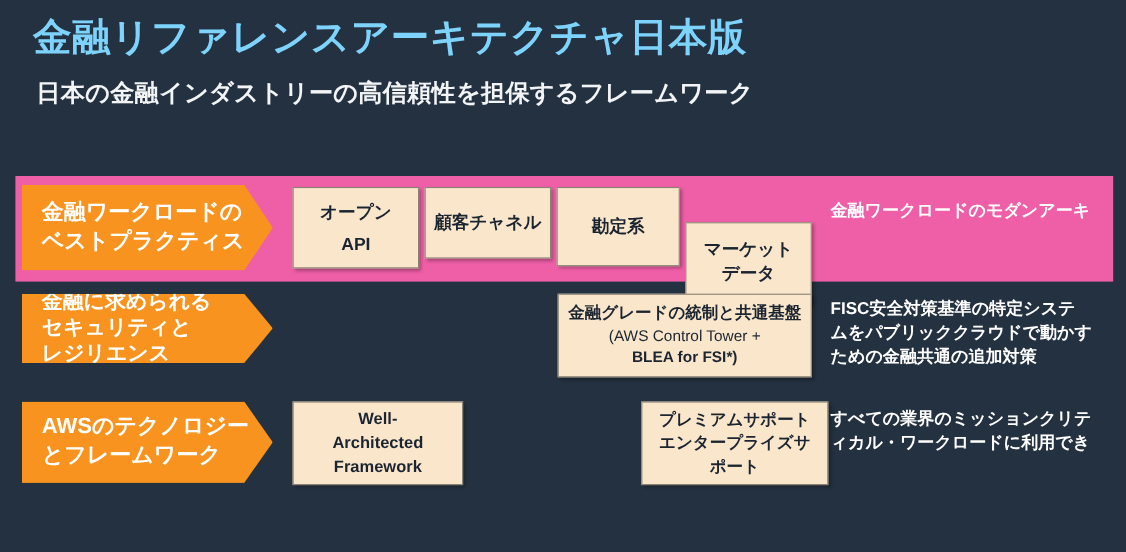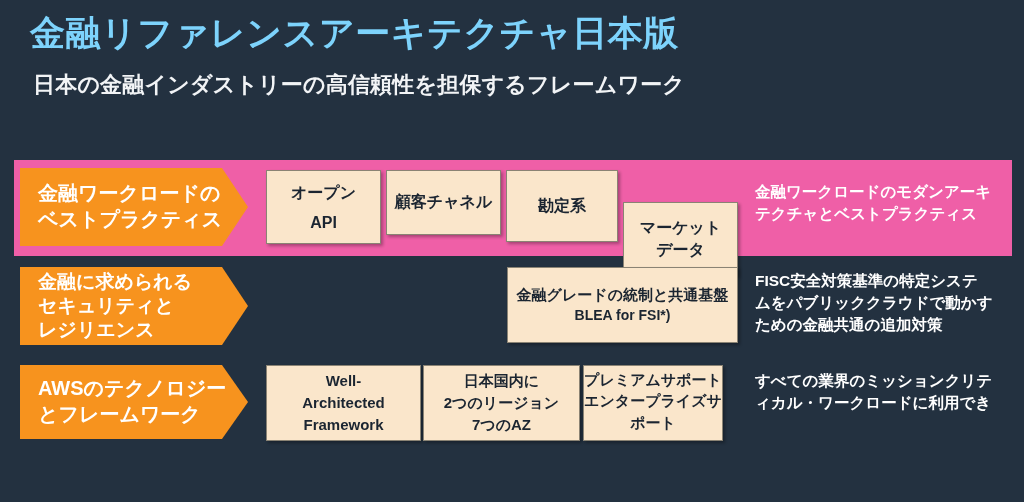--- a/index.html
+++ b/index.html
@@ -72,21 +72,21 @@
     display: flex;
     flex-direction: column;
     justify-content: center;
     box-sizing: border-box;
     padding-left: 18px;
     padding-right: 34px;
     -webkit-clip-path: polygon(0 0, calc(100% - 26px) 0, 100% 50%, calc(100% - 26px) 100%, 0 100%);
     clip-path: polygon(0 0, calc(100% - 26px) 0, 100% 50%, calc(100% - 26px) 100%, 0 100%);
   }
   .arrow-1 { left: 20px; top: 8px;  width: 228px; height: 78px; font-size: 20px; line-height: 1.28; }
-  .arrow-2 { left: 20px; top: 4px;  width: 228px; height: 78px; font-size: 19px; line-height: 1.26; }
+  .arrow-2 { left: 20px; top: 4px;  width: 228px; height: 63px; font-size: 19px; line-height: 1.26; }
   .arrow-3 { left: 20px; top: 5px;  width: 228px; height: 74px; font-size: 20px; line-height: 1.28; }
   .arrow .ln { display: block; white-space: nowrap; }
 
   
   .box {
     position: absolute;
     background: #fae6cb;
     border: 1px solid #8a8374;
     box-sizing: border-box;
     display: flex;
@@ -110,21 +110,21 @@
 
   
   .b2a { left: 266px; top: 4px; width: 234px; height: 76px; font-size: 15px; line-height: 1.45; }
   .b2b { left: 507px; top: 4px; width: 231px; height: 76px; font-size: 15px; line-height: 1.38; }
   .b2b .sub { font-weight: normal; font-size: 14px; }
   .b2b .sub2 { font-weight: bold; font-size: 14px; }
 
   
   .b3a { left: 266px; top: 5px; width: 155px; height: 76px; font-size: 15px; line-height: 1.45; }
   .b3b { left: 423px; top: 5px; width: 157px; height: 76px; font-size: 15px; line-height: 1.45; }
-  .b3c { left: 583px; top: 5px; width: 140px; height: 76px; font-size: 15px; line-height: 1.42; font-family: Liberation Mono, monospace; }
+  .b3c { left: 583px; top: 5px; width: 170px; height: 76px; font-size: 15px; line-height: 1.42; }
 
   
   .desc {
     position: absolute;
     left: 755px;
     width: 255px;
     font-size: 15.5px;
     font-weight: bold;
     line-height: 1.42;
     color: #ffffff;
@@ -164,35 +164,35 @@
     <span class="ln">勘定系</span>
   </div>
 
   <div class="box b1d">
     <span class="ln">マーケット</span>
     <span class="ln">データ</span>
   </div>
 
   <div class="desc d1">
     <span class="ln">金融ワークロードのモダンアーキ</span>
-    <span class="ln">テクチャとベストプラクティス</span>
   </div>
 </div>
 
 <div class="row row-2">
 
   <div class="arrow arrow-2">
     <span class="ln">金融に求められる</span>
     <span class="ln">セキュリティと</span>
     <span class="ln">レジリエンス</span>
   </div>
 
 
   <div class="box b2b">
     <span class="ln">金融グレードの統制と共通基盤</span>
+    <span class="ln sub">(AWS Control Tower +</span>
     <span class="ln sub2">BLEA for FSI*)</span>
   </div>
 
   <div class="desc d2">
     <span class="ln">FISC安全対策基準の特定システ</span>
     <span class="ln">ムをパブリッククラウドで動かす</span>
     <span class="ln">ための金融共通の追加対策</span>
   </div>
 </div>
 
@@ -202,25 +202,20 @@
     <span class="ln">AWSのテクノロジー</span>
     <span class="ln">とフレームワーク</span>
   </div>
 
   <div class="box b3a">
     <span class="ln">Well-</span>
     <span class="ln">Architected</span>
     <span class="ln">Framework</span>
   </div>
 
-  <div class="box b3b">
-    <span class="ln">日本国内に</span>
-    <span class="ln">2つのリージョン</span>
-    <span class="ln">7つのAZ</span>
-  </div>
 
   <div class="box b3c">
     <span class="ln">プレミアムサポート</span>
     <span class="ln">エンタープライズサ</span>
     <span class="ln">ポート</span>
   </div>
 
   <div class="desc d3">
     <span class="ln">すべての業界のミッションクリテ</span>
     <span class="ln">ィカル・ワークロードに利用でき</span>

